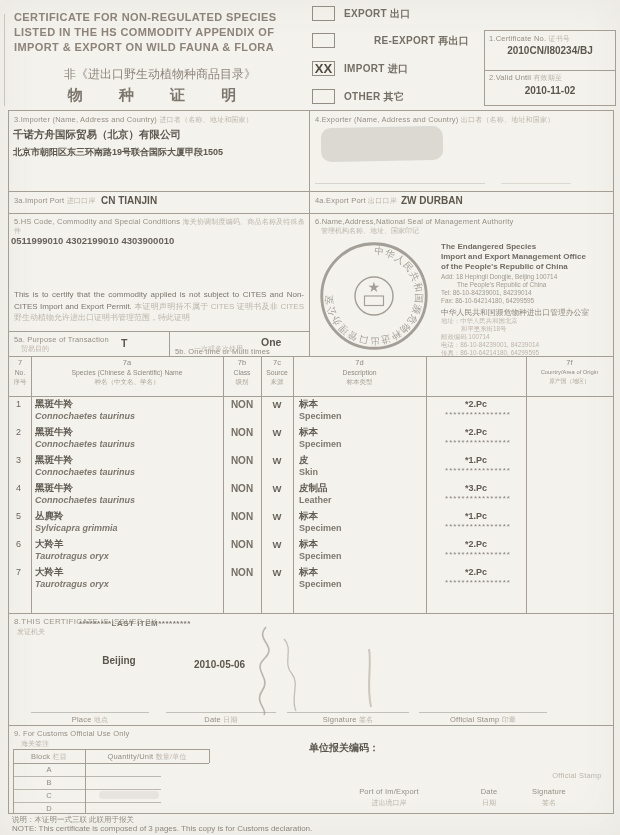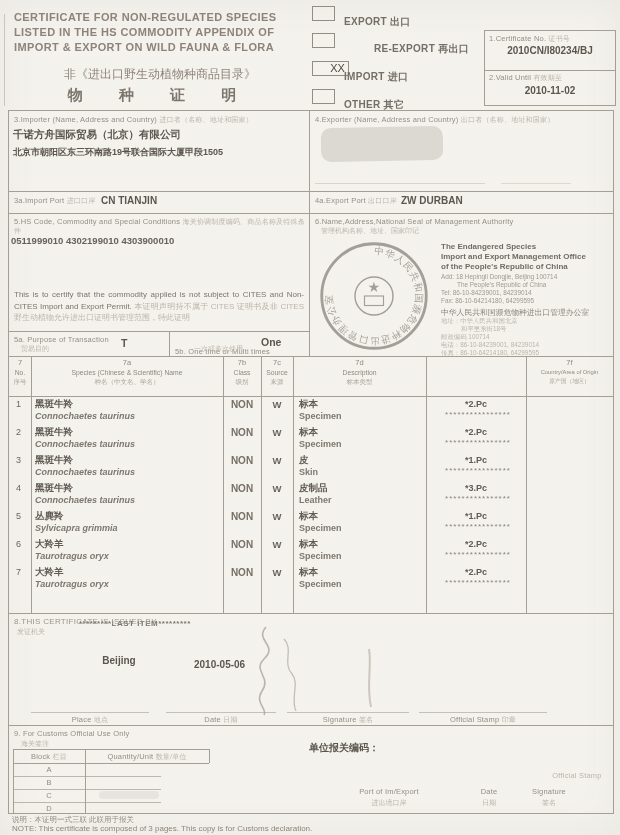--- a/index.html
+++ b/index.html
@@ -12,21 +12,21 @@
   .faint{color:#bcb6ab;}
   .val{font-weight:bold;color:#5b564e;}
   .cnval{font-weight:bold;color:#5b564e;}
   .line{background:#a49e93;}
   .hl{height:1px;}
   .vl{width:1px;}
   .ctr{text-align:center;}
   .title{font-size:11px;font-weight:bold;color:#8d8379;letter-spacing:.4px;line-height:15px;}
   .box{border:1px solid #a49e93;}
   .cb{width:21px;height:13px;border:1.5px solid #938d82;background:transparent;}
-  .cblab{font-size:10px;font-weight:bold;color:#746f66;letter-spacing:.3px;margin-top:8px;}
+  .cblab{font-size:10px;font-weight:bold;color:#746f66;letter-spacing:.3px;}
   .srow{position:absolute;left:0;width:604px;height:28px;}
   .s-no{position:absolute;left:7px;top:1px;font-size:9px;color:#6a655d;}
   .s-cn{position:absolute;left:26px;top:0px;font-size:9.5px;font-weight:bold;color:#605b53;}
   .s-sci{position:absolute;left:26px;top:13px;font-size:9px;font-style:italic;font-weight:bold;color:#7d786f;}
   .s-class{position:absolute;left:214px;width:38px;top:1px;text-align:center;font-size:10px;font-weight:bold;color:#767066;}
   .s-src{position:absolute;left:252px;width:32px;top:1px;text-align:center;font-size:9.5px;font-weight:bold;color:#6a655d;}
   .s-dcn{position:absolute;left:290px;top:0px;font-size:9.5px;font-weight:bold;color:#605b53;}
   .s-den{position:absolute;left:290px;top:13px;font-size:9px;font-weight:bold;color:#7d786f;}
   .s-qty{position:absolute;left:417px;width:100px;top:1px;text-align:center;font-size:9px;font-weight:bold;color:#605b53;}
   .s-st{position:absolute;left:417px;width:104px;top:12px;text-align:center;font-size:8px;letter-spacing:1px;color:#8a857b;}
@@ -53,21 +53,21 @@
 
   <div class="a" style="left:312px;top:6px;">
     <div class="cb a" style="left:0;top:0;"></div>
     <span class="cblab a" style="left:32px;top:1px;white-space:nowrap;"><span>EXPORT</span> <span>出口</span></span>
   </div>
   <div class="a" style="left:312px;top:33px;">
     <div class="cb a" style="left:0;top:0;"></div>
     <span class="cblab a" style="left:32px;top:1px;white-space:nowrap;padding-left:30px;"><span>RE-EXPORT</span> <span>再出口</span></span>
   </div>
   <div class="a" style="left:312px;top:61px;">
-    <div class="cb a ctr" style="left:0;top:0;font-size:11px;font-weight:normal;color:#4f4a43;line-height:13px;padding-left:14px;">XX</div>
+    <div class="cb a ctr" style="left:0;top:0;font-size:13px;font-weight:bold;color:#4f4a43;line-height:13px;">XX</div>
     <span class="cblab a" style="left:32px;top:1px;white-space:nowrap;"><span>IMPORT</span> <span>进口</span></span>
   </div>
   <div class="a" style="left:312px;top:89px;">
     <div class="cb a" style="left:0;top:0;"></div>
     <span class="cblab a" style="left:32px;top:1px;white-space:nowrap;"><span>OTHER</span> <span>其它</span></span>
   </div>
 
   <div class="a box" style="left:484px;top:30px;width:130px;height:74px;">
     <div class="a lab" style="left:4px;top:3px;white-space:nowrap;"><span>1.Certificate No.</span> <span class="labcn faint">证书号</span></div>
     <div class="a val ctr" style="left:0;top:14px;width:130px;font-size:10px;">2010CN/I80234/BJ</div>

